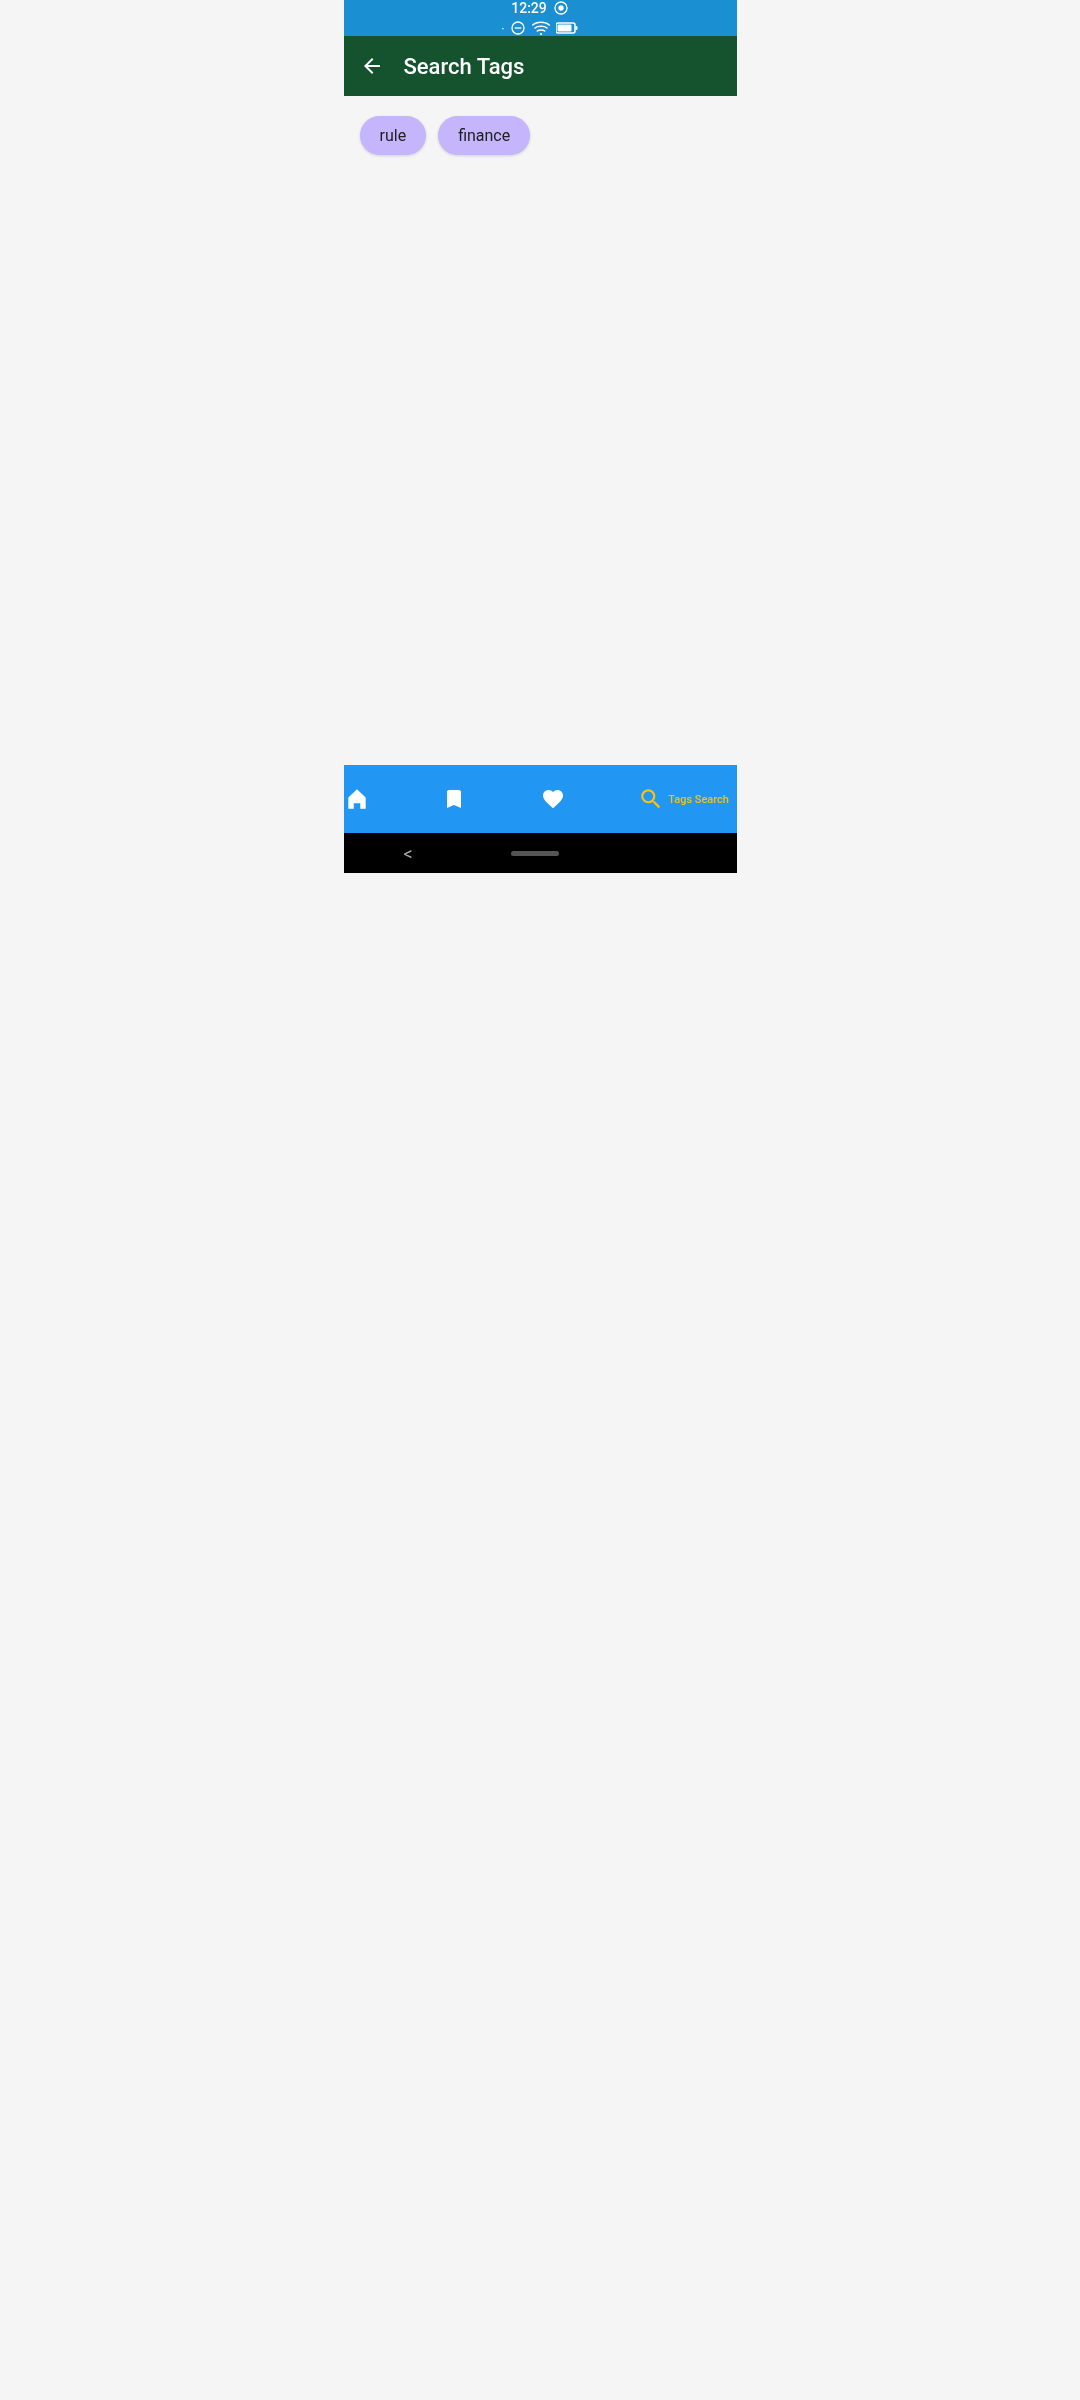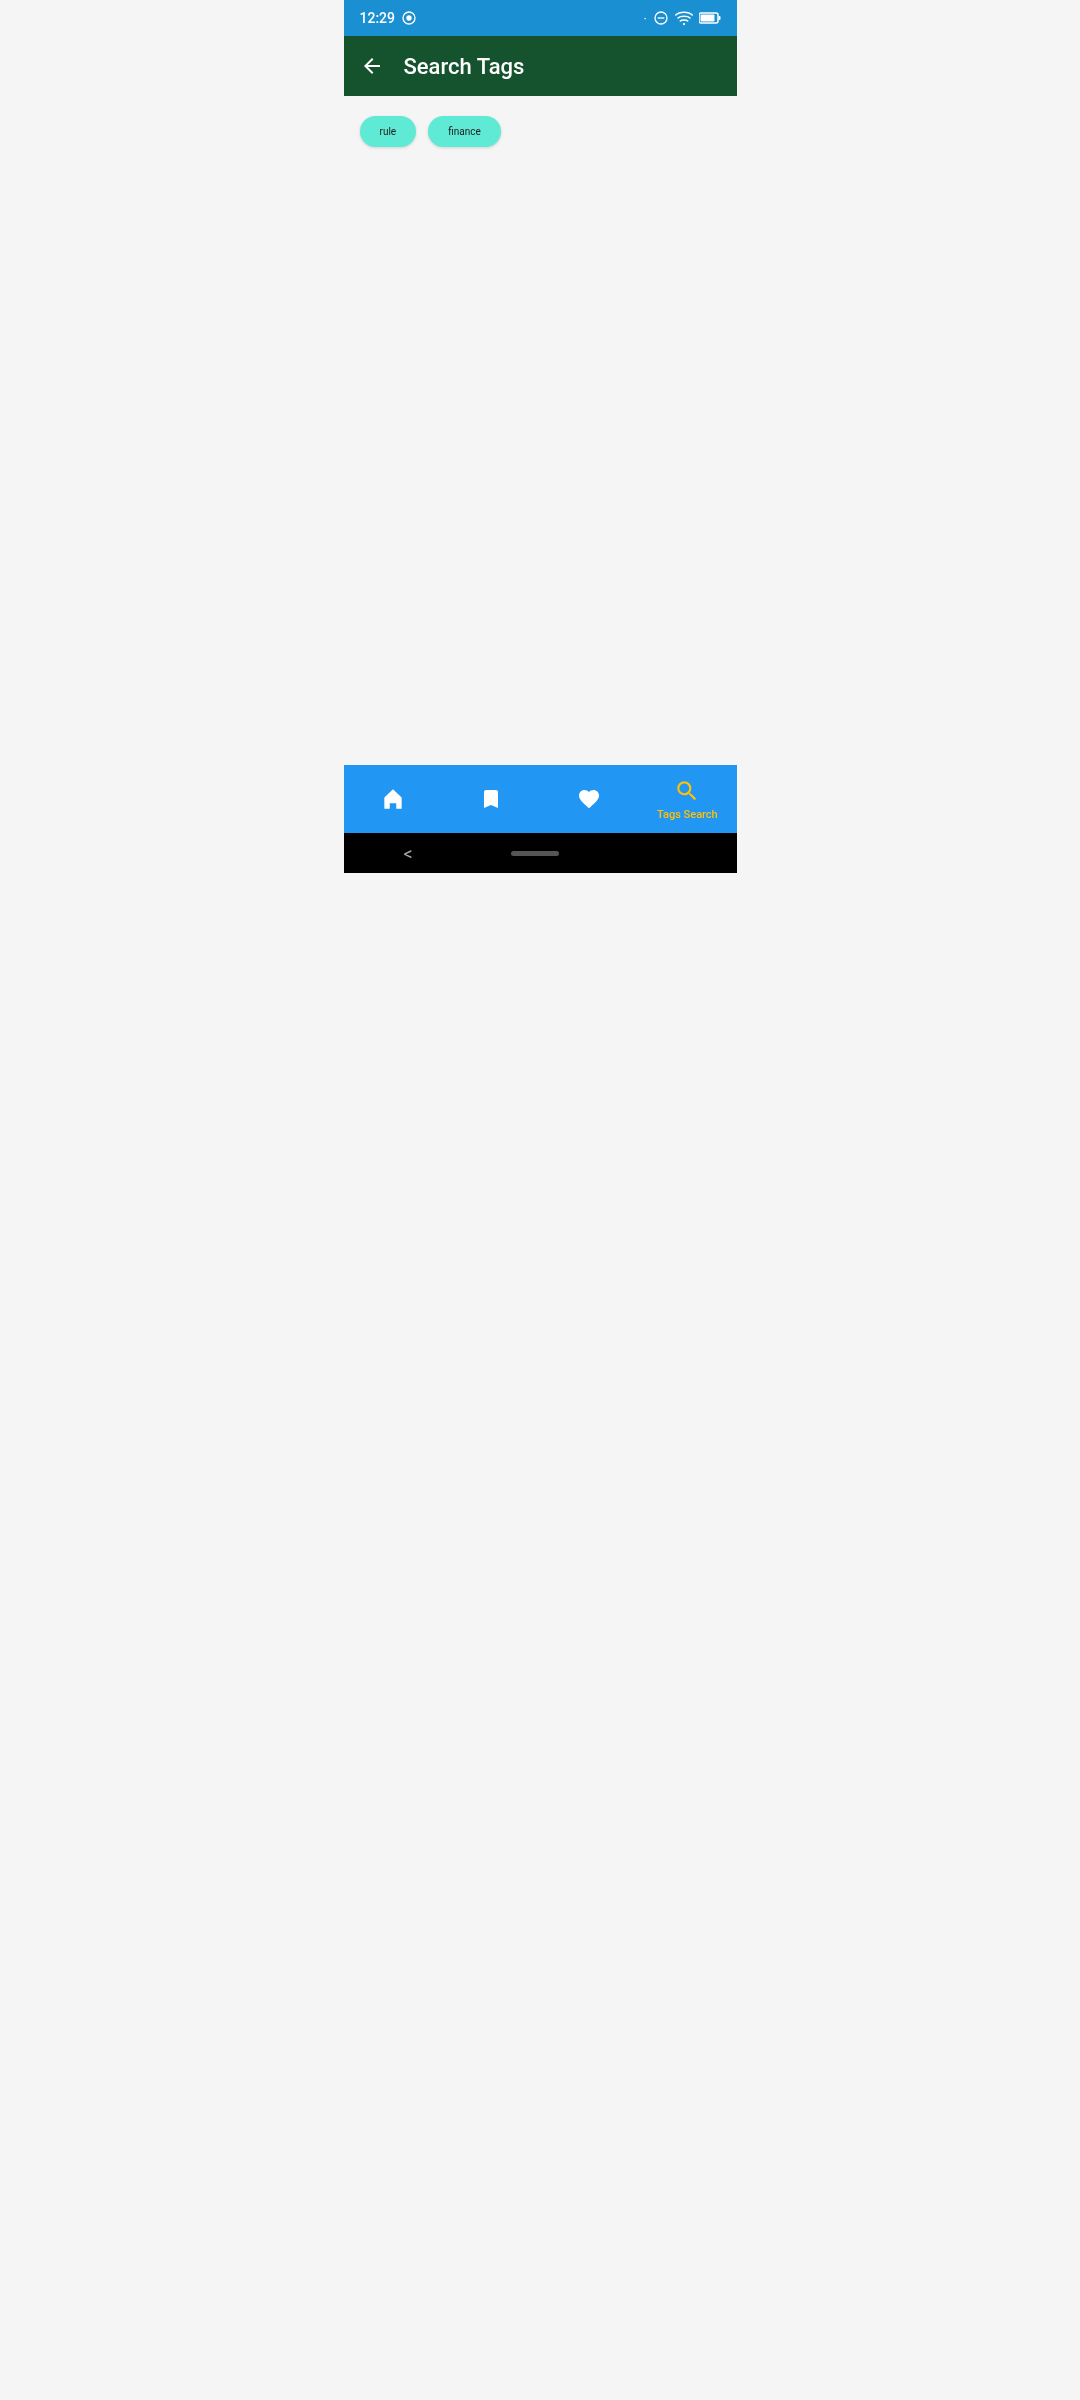--- a/index.html
+++ b/index.html
@@ -23,20 +23,21 @@
     .status-bar {
       background: #1a8fd1;
       height: 36px;
       display: flex;
       align-items: center;
       justify-content: space-between;
       padding: 0 16px;
       color: white;
       font-size: 14px;
       font-weight: 500;
+      flex-direction: column;
     }
 
     .status-bar-left {
       display: flex;
       align-items: center;
       gap: 6px;
     }
 
     .status-bar-right {
       display: flex;
@@ -75,44 +76,44 @@
       background: #f5f5f5;
       padding: 20px 16px;
       display: flex;
       flex-wrap: wrap;
       gap: 12px;
       align-content: flex-start;
     }
 
     
     .tag-chip {
-      background: #5eead4;
+      background: #c4b5fd;
       border-radius: 20px;
       padding: 10px 20px;
-      font-size: 10px;
+      font-size: 16px;
       color: #212121;
       cursor: pointer;
       box-shadow: 0 1px 3px rgba(0,0,0,0.15);
       display: inline-flex;
       align-items: center;
       font-weight: 400;
     }
 
     
     .bottom-nav {
       background: #2196F3;
       height: 68px;
       display: flex;
       align-items: center;
       justify-content: space-around;
     }
 
     .bottom-nav-item {
       display: flex;
-      flex-direction: column;
+      flex-direction: row;
       align-items: center;
       gap: 4px;
       cursor: pointer;
       flex: 1;
       padding: 8px 0;
     }
 
     .bottom-nav-label {
       font-size: 11px;
       color: #FFC107;

